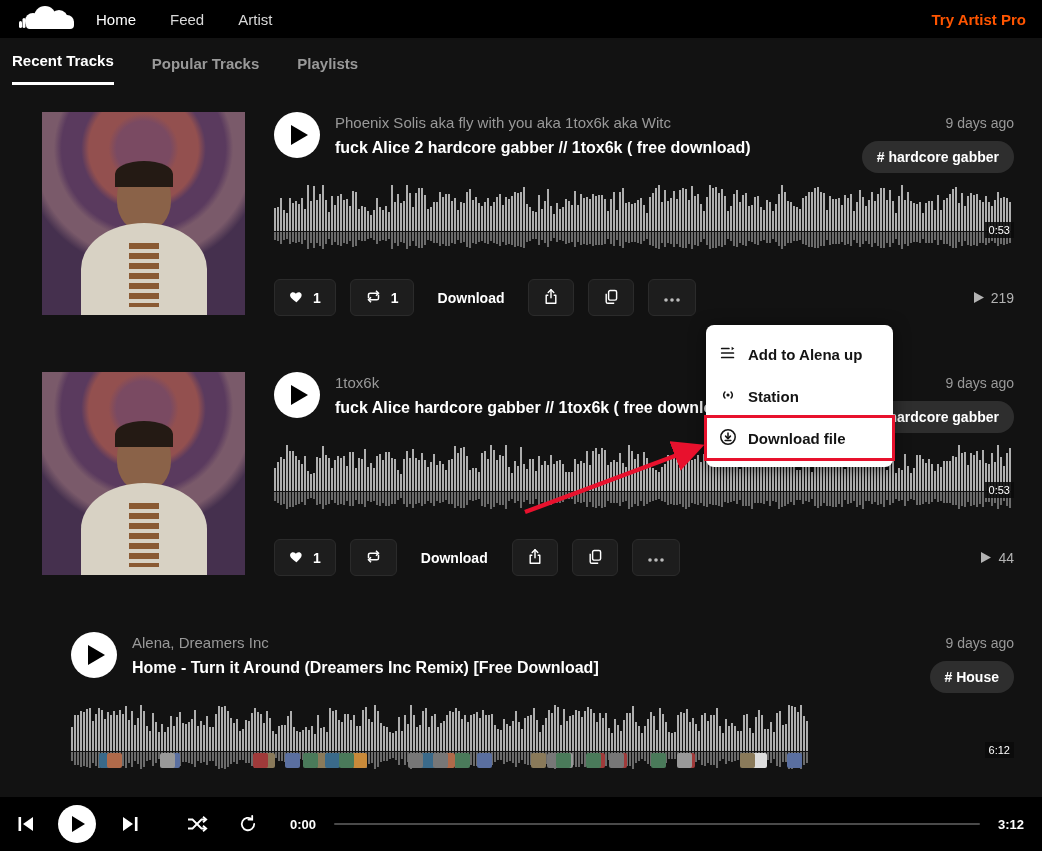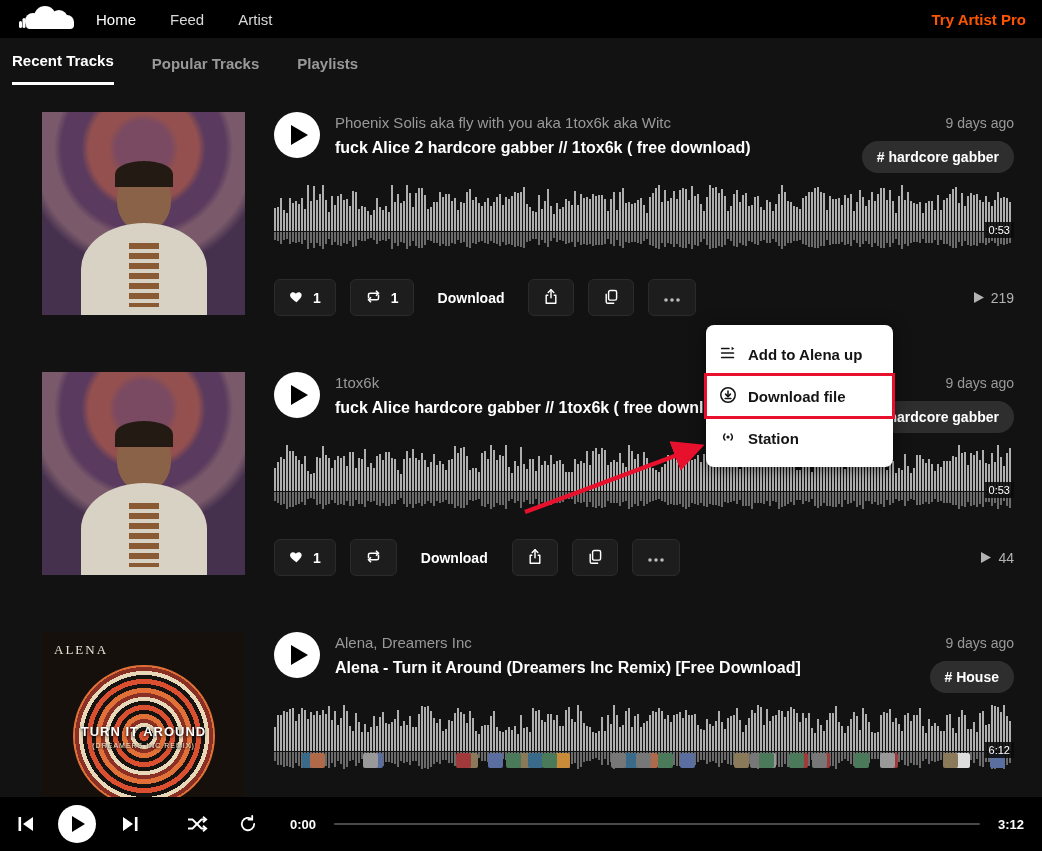--- a/index.html
+++ b/index.html
@@ -2270,36 +2270,28 @@
             <svg width="10" height="11" viewBox="0 0 10 11" fill="#b3b3b3">
                 <polygon points="0,0 10,5.5 0,11"></polygon>
               </svg>
             <span>44</span>
           </span>
         </div>
       </div>
     </div>
 
     <div class="track">
-      <div class="art art3">
-        <span class="alena">ALENA</span>
-        <span class="spiral"></span>
-        <span class="turnit">
-          <div class="t1">TURN IT AROUND</div>
-          <div class="t2">(DREAMERS INC REMIX)</div>
-        </span>
-      </div>
       <div class="body">
         <div class="trackhead">
           <div class="playbtn">
               <span class="tri"></span>
             </div>
           <div class="meta">
             <div class="artist">Alena, Dreamers Inc</div>
-            <div class="title">Alena - Turn it Around (Dreamers Inc Remix) [Free Download]</div>
+            <div class="title">Home - Turn it Around (Dreamers Inc Remix) [Free Download]</div>
           </div>
           <div class="headright">
             <span class="ago">9 days ago</span>
             <span class="tag"># House</span>
           </div>
         </div>
         <div class="waveform">
           <div class="bars">
               <span class="bar">
                 <i class="t" style="height:24px"></i>
@@ -3334,40 +3326,40 @@
       <span>
         <svg width="18" height="18" viewBox="0 0 20 20" fill="none" stroke="#141414" stroke-width="1.9" stroke-linecap="round">
           <path d="M3 5h8"></path>
             <path d="M3 10h13"></path>
             <path d="M3 15h13"></path>
             <path d="M14 3l3 2-3 2z" fill="#141414" stroke="none"></path>
         </svg>
       </span>
       <span>Add to Alena up</span>
     </div>
+    <div class="mi">
+      <span>
+        <svg width="18" height="18" viewBox="0 0 20 20" fill="none" stroke="#141414" stroke-width="1.7" stroke-linecap="round">
+          <circle cx="10" cy="10" r="1.8" fill="#141414" stroke="none"></circle>
+          <path d="M6.6 13.4a4.8 4.8 0 0 1 0-6.8"></path>
+            <path d="M13.4 6.6a4.8 4.8 0 0 1 0 6.8"></path>
+        </svg>
+      </span>
+      <span>Station</span>
+    </div>
     <div class="mi hl">
       <span>
         <svg width="18" height="18" viewBox="0 0 20 20" fill="none" stroke="#141414" stroke-width="1.7" stroke-linecap="round" stroke-linejoin="round">
           <circle cx="10" cy="10" r="8"></circle>
             <path d="M10 5.5v6"></path>
             <path d="M7.3 9l2.7 2.8L12.7 9"></path>
             <path d="M6.8 14h6.4"></path>
         </svg>
       </span>
       <span>Download file</span>
-    </div>
-    <div class="mi">
-      <span>
-        <svg width="18" height="18" viewBox="0 0 20 20" fill="none" stroke="#141414" stroke-width="1.7" stroke-linecap="round">
-          <circle cx="10" cy="10" r="1.8" fill="#141414" stroke="none"></circle>
-          <path d="M6.6 13.4a4.8 4.8 0 0 1 0-6.8"></path>
-            <path d="M13.4 6.6a4.8 4.8 0 0 1 0 6.8"></path>
-        </svg>
-      </span>
-      <span>Station</span>
     </div>
   </div>
 
   <div class="arrow">
     <svg width="240" height="110" viewBox="0 0 240 110">
       <defs>
         <marker id="ah" markerWidth="7" markerHeight="7" refX="5" refY="3.5" orient="auto">
           <path d="M0 0 L7 3.5 L0 7 z" fill="#e8112d"></path>
         </marker>
       </defs>

